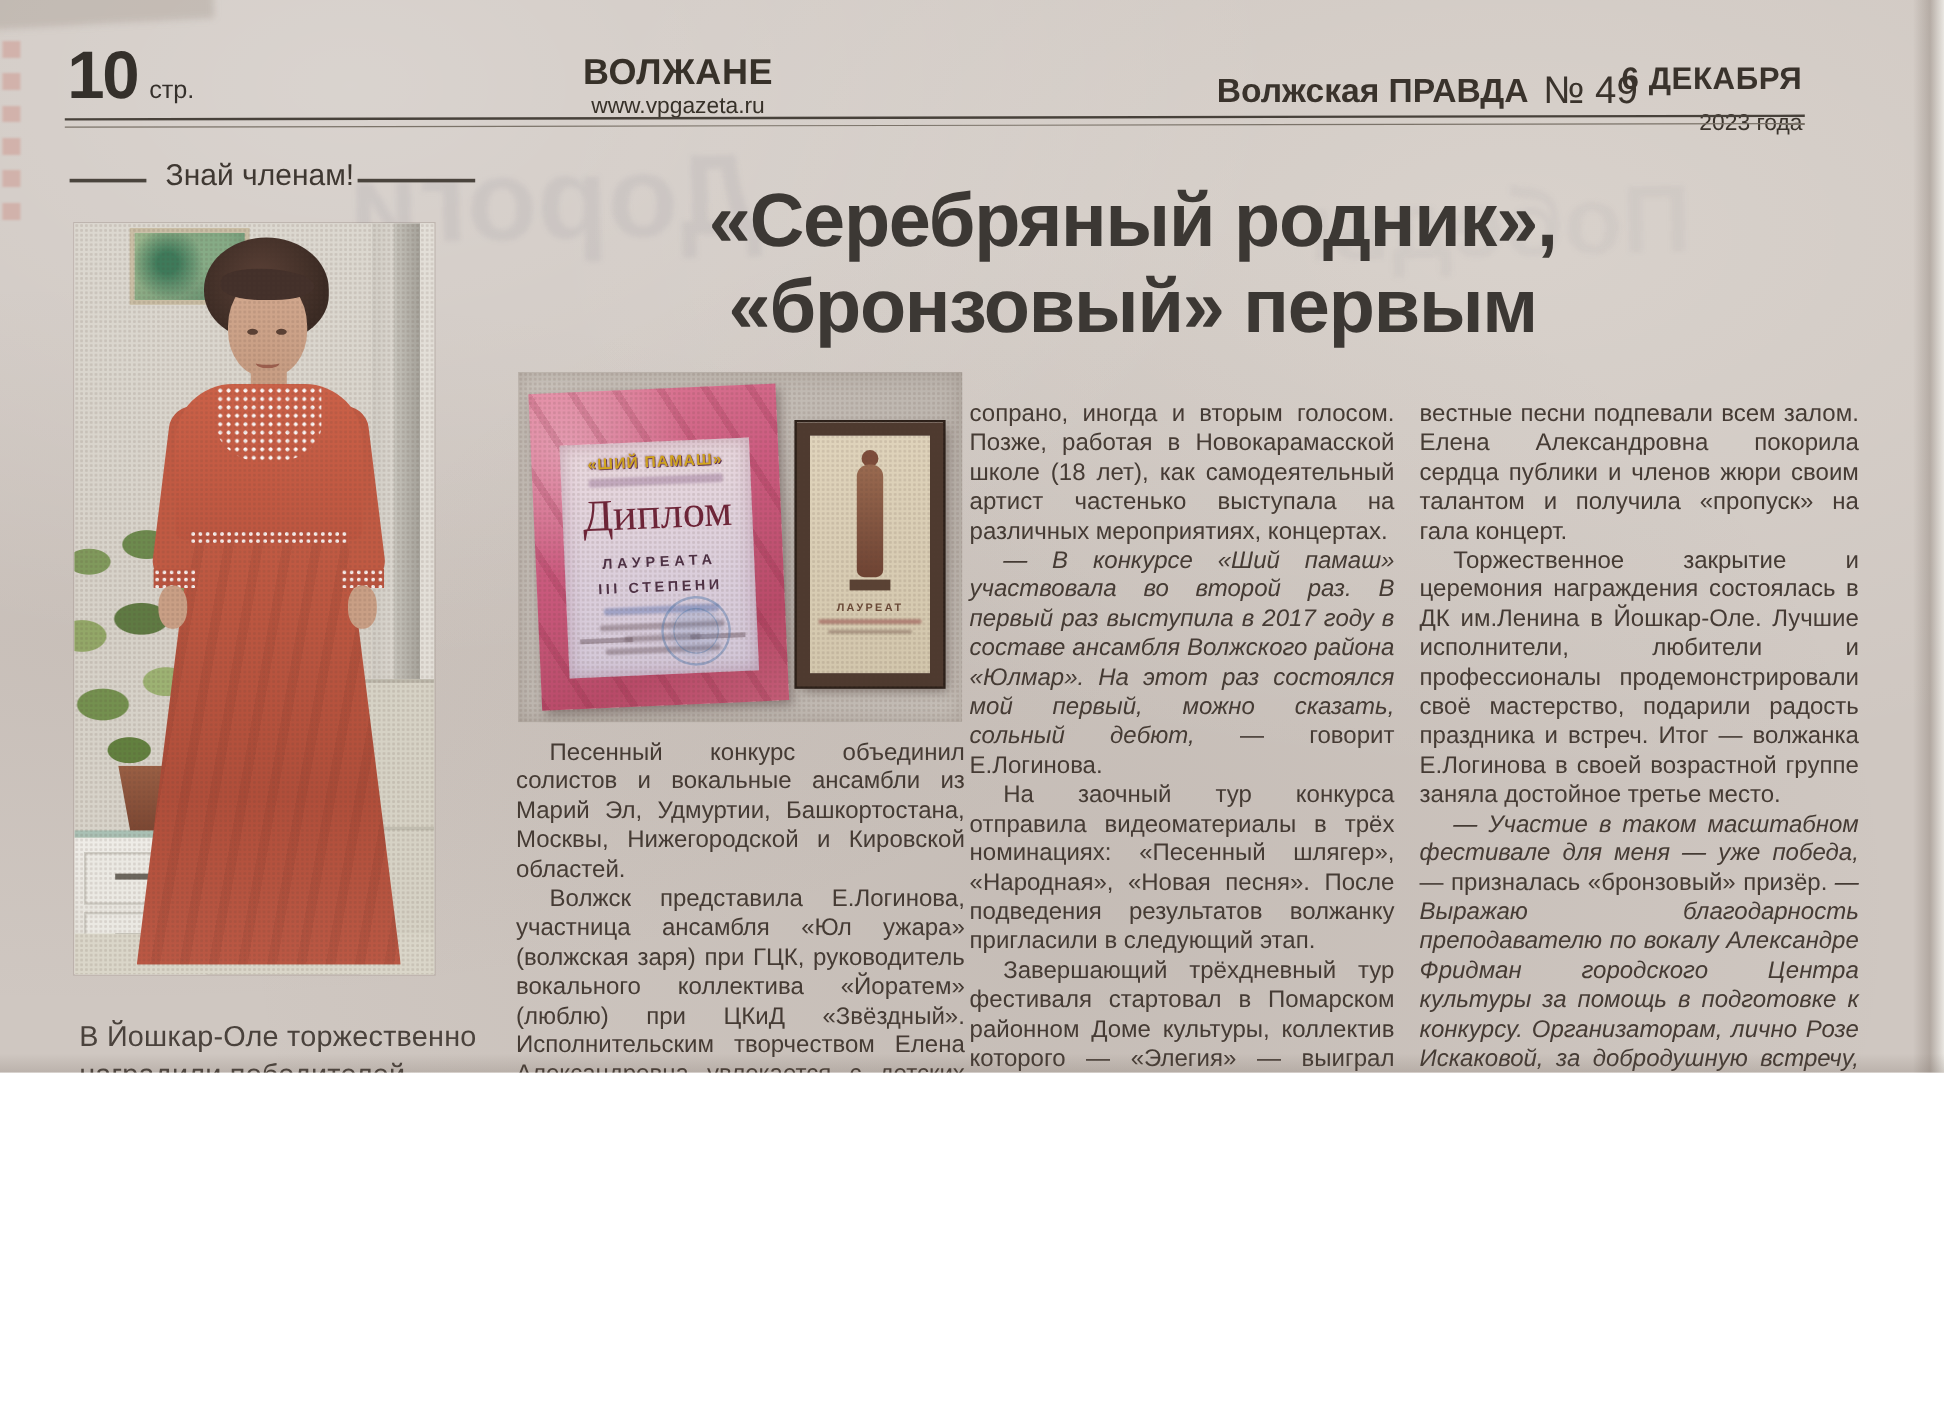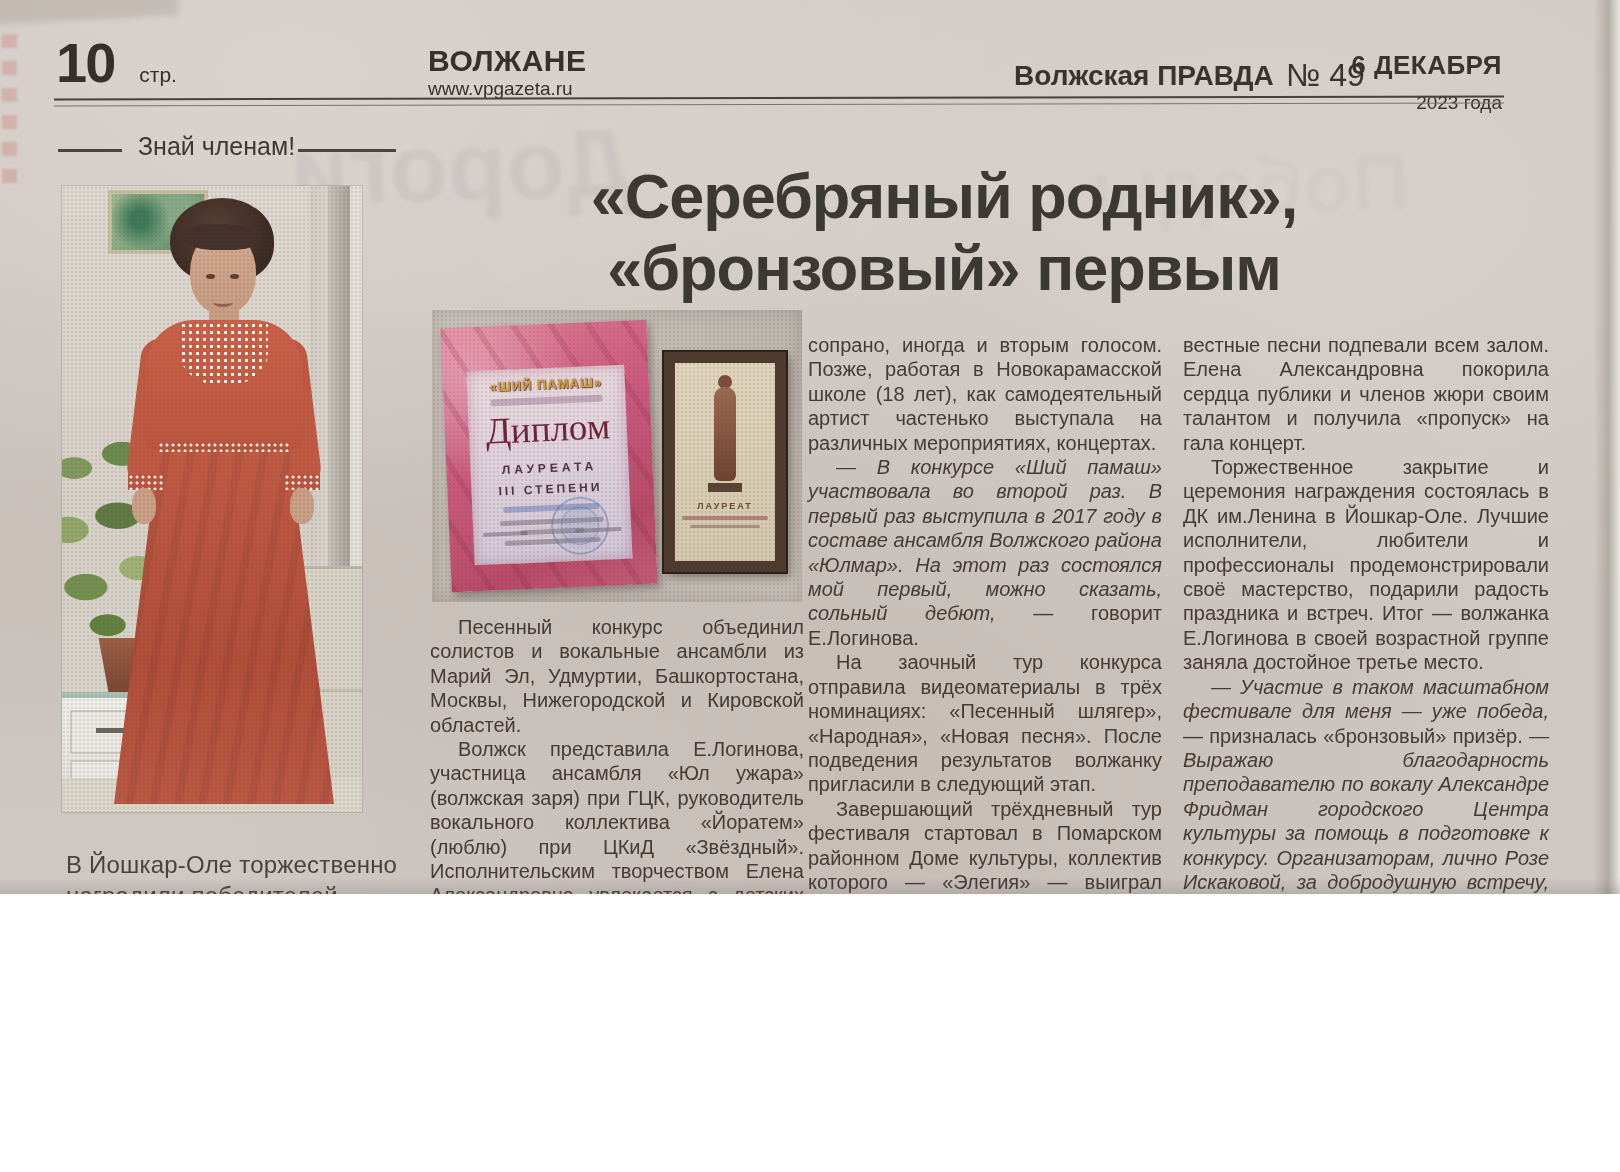--- a/index.html
+++ b/index.html
@@ -10,39 +10,39 @@
       radial-gradient(ellipse at 18% 8%, rgba(255,255,255,.22), transparent 42%),
       radial-gradient(ellipse at 78% 22%, rgba(255,252,246,.20), transparent 46%),
       radial-gradient(ellipse at 55% 85%, rgba(110,95,85,.10), transparent 55%),
       radial-gradient(ellipse at 5% 60%, rgba(120,100,90,.08), transparent 40%),
       #cfc7c1;
   }
   .abs{position:absolute;}
   
   .pagenum{left:56px;top:34px;display:flex;align-items:baseline;color:#35302b;}
   .pagenum .big{font-size:56px;font-weight:bold;letter-spacing:-2px;line-height:58px;}
-  .pagenum .small{font-size:21px;margin-left:25px;}
-  .mast-center{left:428px;top:44px;width:274px;text-align:left;color:#373129;}
+  .pagenum .small{font-size:21px;margin-left:10px;}
+  .mast-center{left:428px;top:44px;width:274px;text-align:center;color:#373129;}
   .mast-center .t{font-size:30px;font-weight:bold;letter-spacing:.5px;}
   .mast-center .u{font-size:19px;margin-top:0px;}
   .mast-right{left:1008px;top:50px;width:552px;color:#3a332c;}
   .mr-title{position:absolute;left:6px;top:10px;font-size:28px;font-weight:bold;}
   .mr-issue{position:absolute;left:278px;top:7px;font-size:32px;}
   .mr-date{position:absolute;right:58px;top:0;text-align:right;}
   .mr-date .d1{font-size:26px;font-weight:bold;text-transform:uppercase;letter-spacing:.5px;margin-left:44px;}
   .mr-date .d2{font-size:19px;margin-top:11px;}
   .header-rule{left:54px;top:97px;width:1450px;height:5px;
     border-top:2px solid #47413a;border-bottom:1px solid #7b7369;transform:rotate(-.12deg);}
   
   .rubric-label{left:138px;top:132px;font-size:25px;color:#3f3832;}
   .rubric-dash{top:149px;height:3px;background:#4a443d;}
   .rd-l{left:58px;width:64px;}
   .rd-r{left:298px;width:98px;}
   
-  .headline{left:468px;top:160px;width:952px;text-align:center;color:#3c3834;
+  .headline{left:468px;top:148px;width:952px;text-align:center;color:#3c3834;
     font-weight:bold;font-size:63px;line-height:72px;letter-spacing:-1px;}
   
   .halftone{position:absolute;left:0;top:0;right:0;bottom:0;pointer-events:none;
     background-image:radial-gradient(rgba(85,62,50,.13) 1px, transparent 1.5px);
     background-size:4px 4px;}
   
   .photo{left:62px;top:186px;width:300px;height:626px;overflow:hidden;
     background:linear-gradient(180deg,#dcd8d0 0%,#d6d1c8 55%,#d8d4ca 100%);
     box-shadow:0 0 0 1px rgba(120,105,95,.25);}
   .curtain{position:absolute;left:248px;top:0;width:52px;height:626px;

